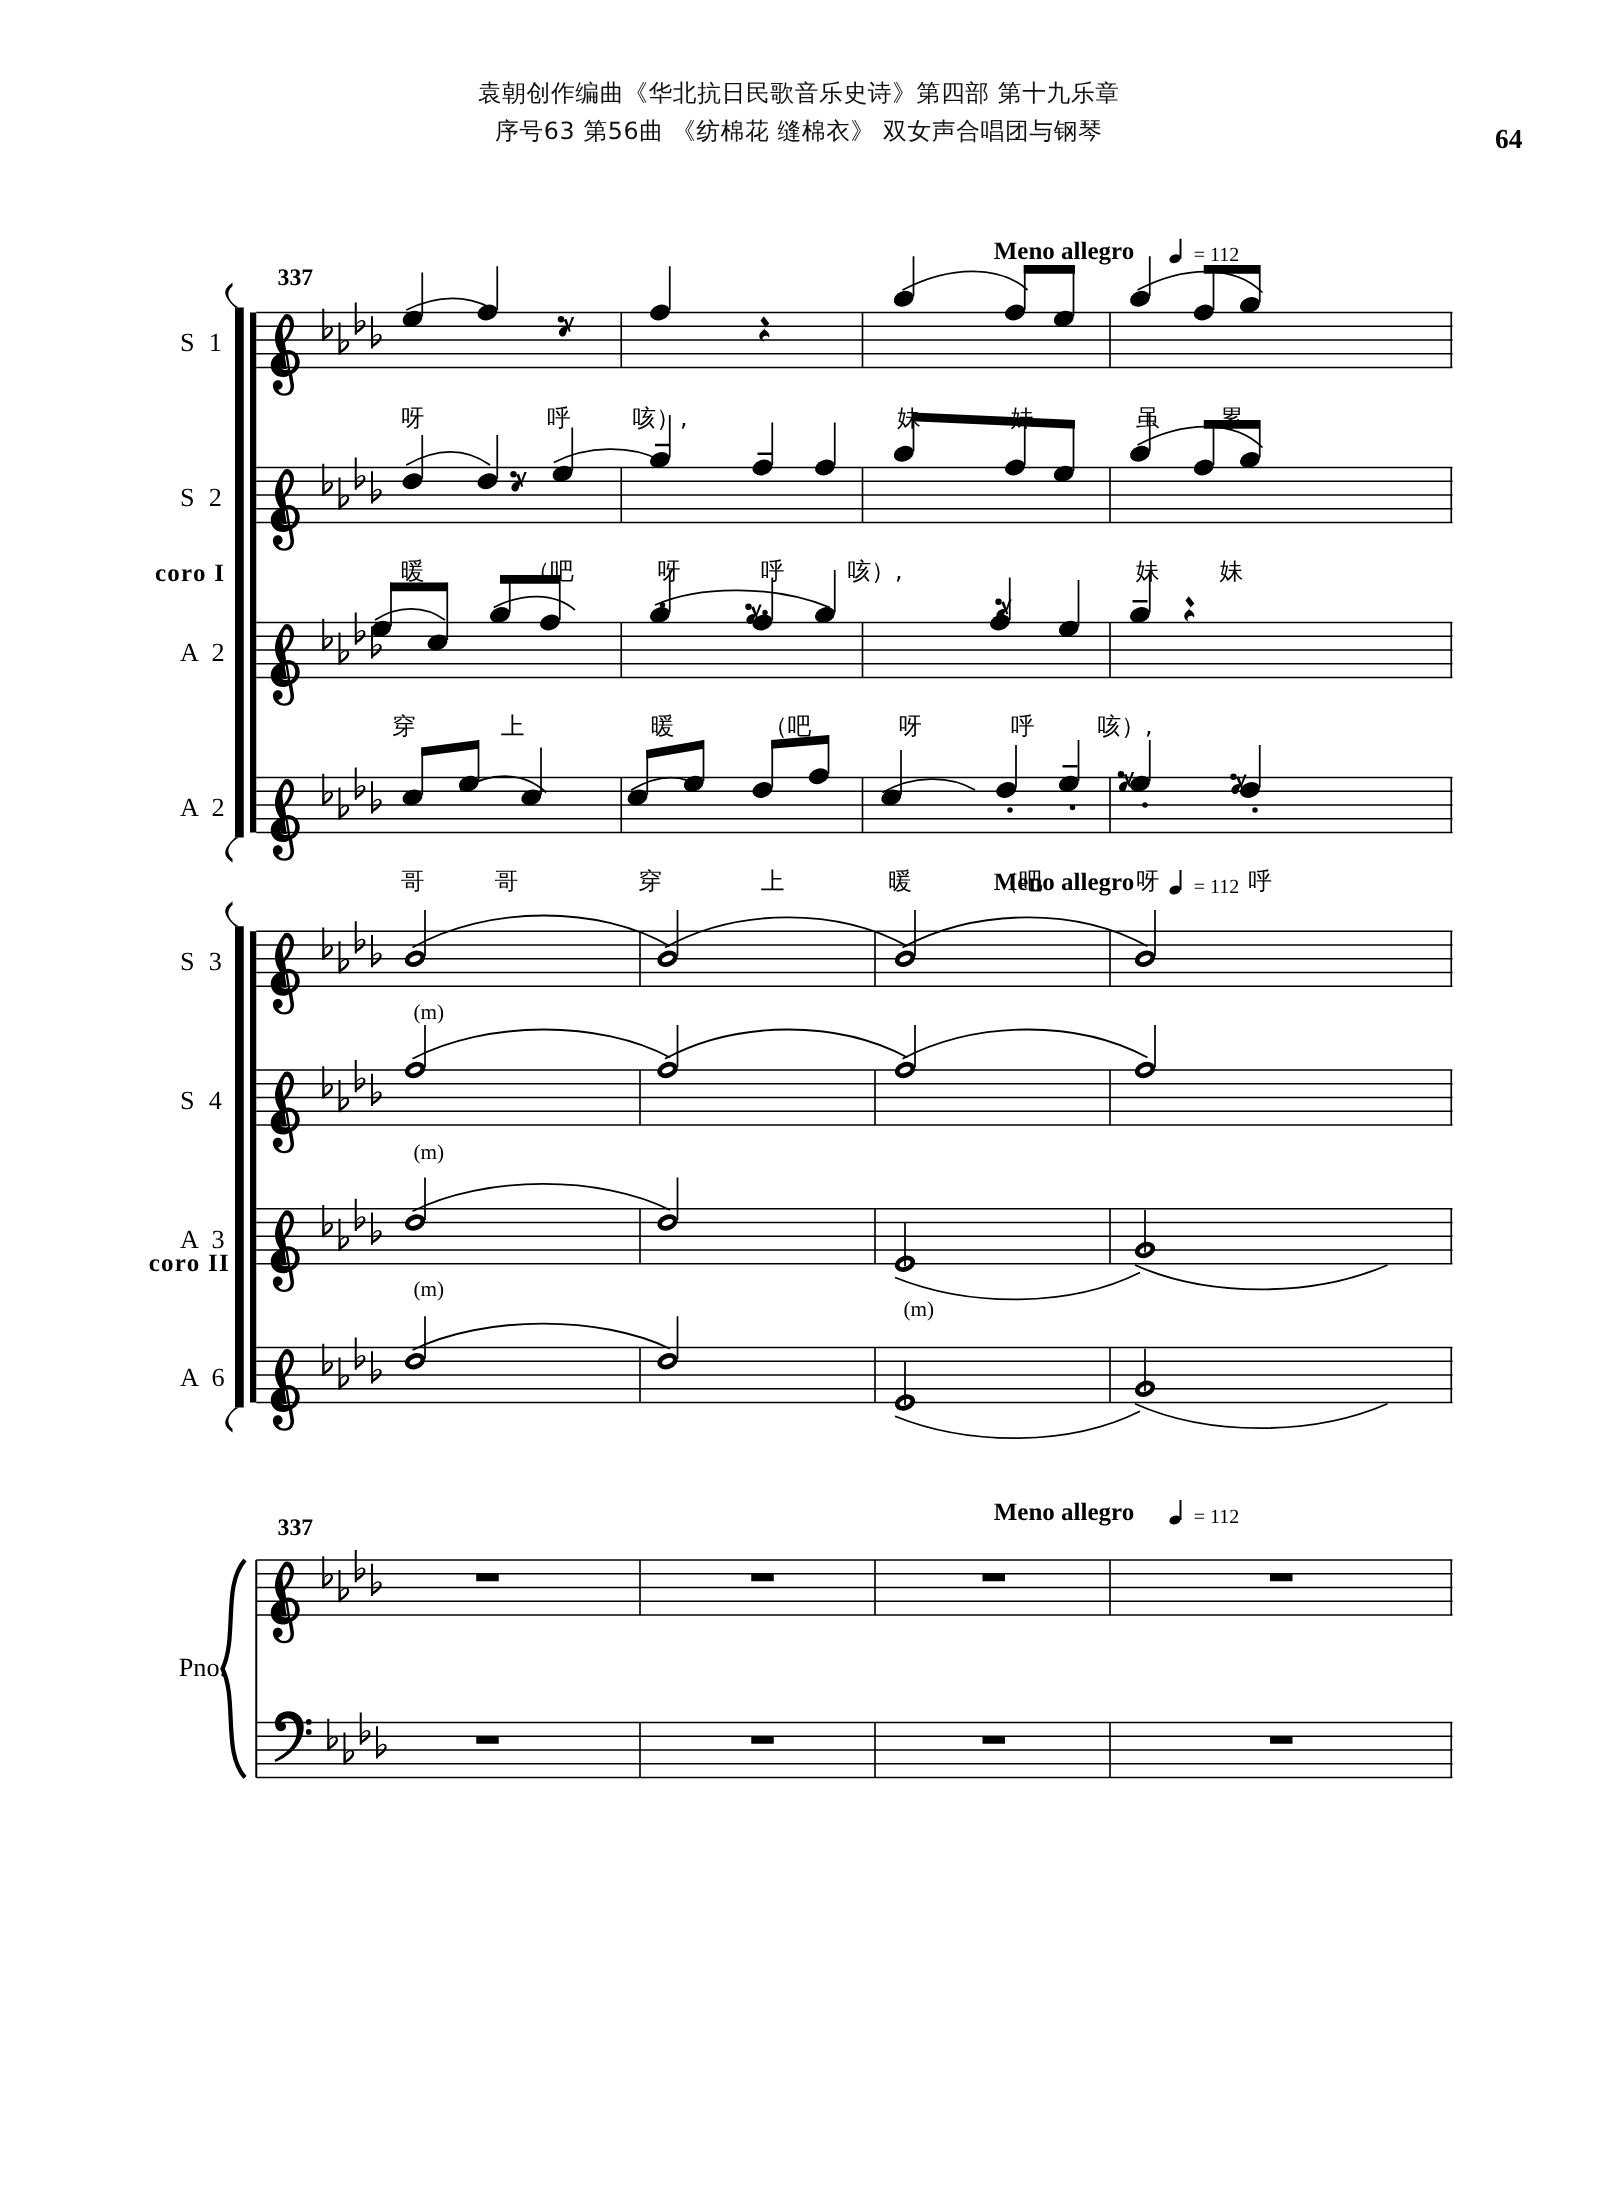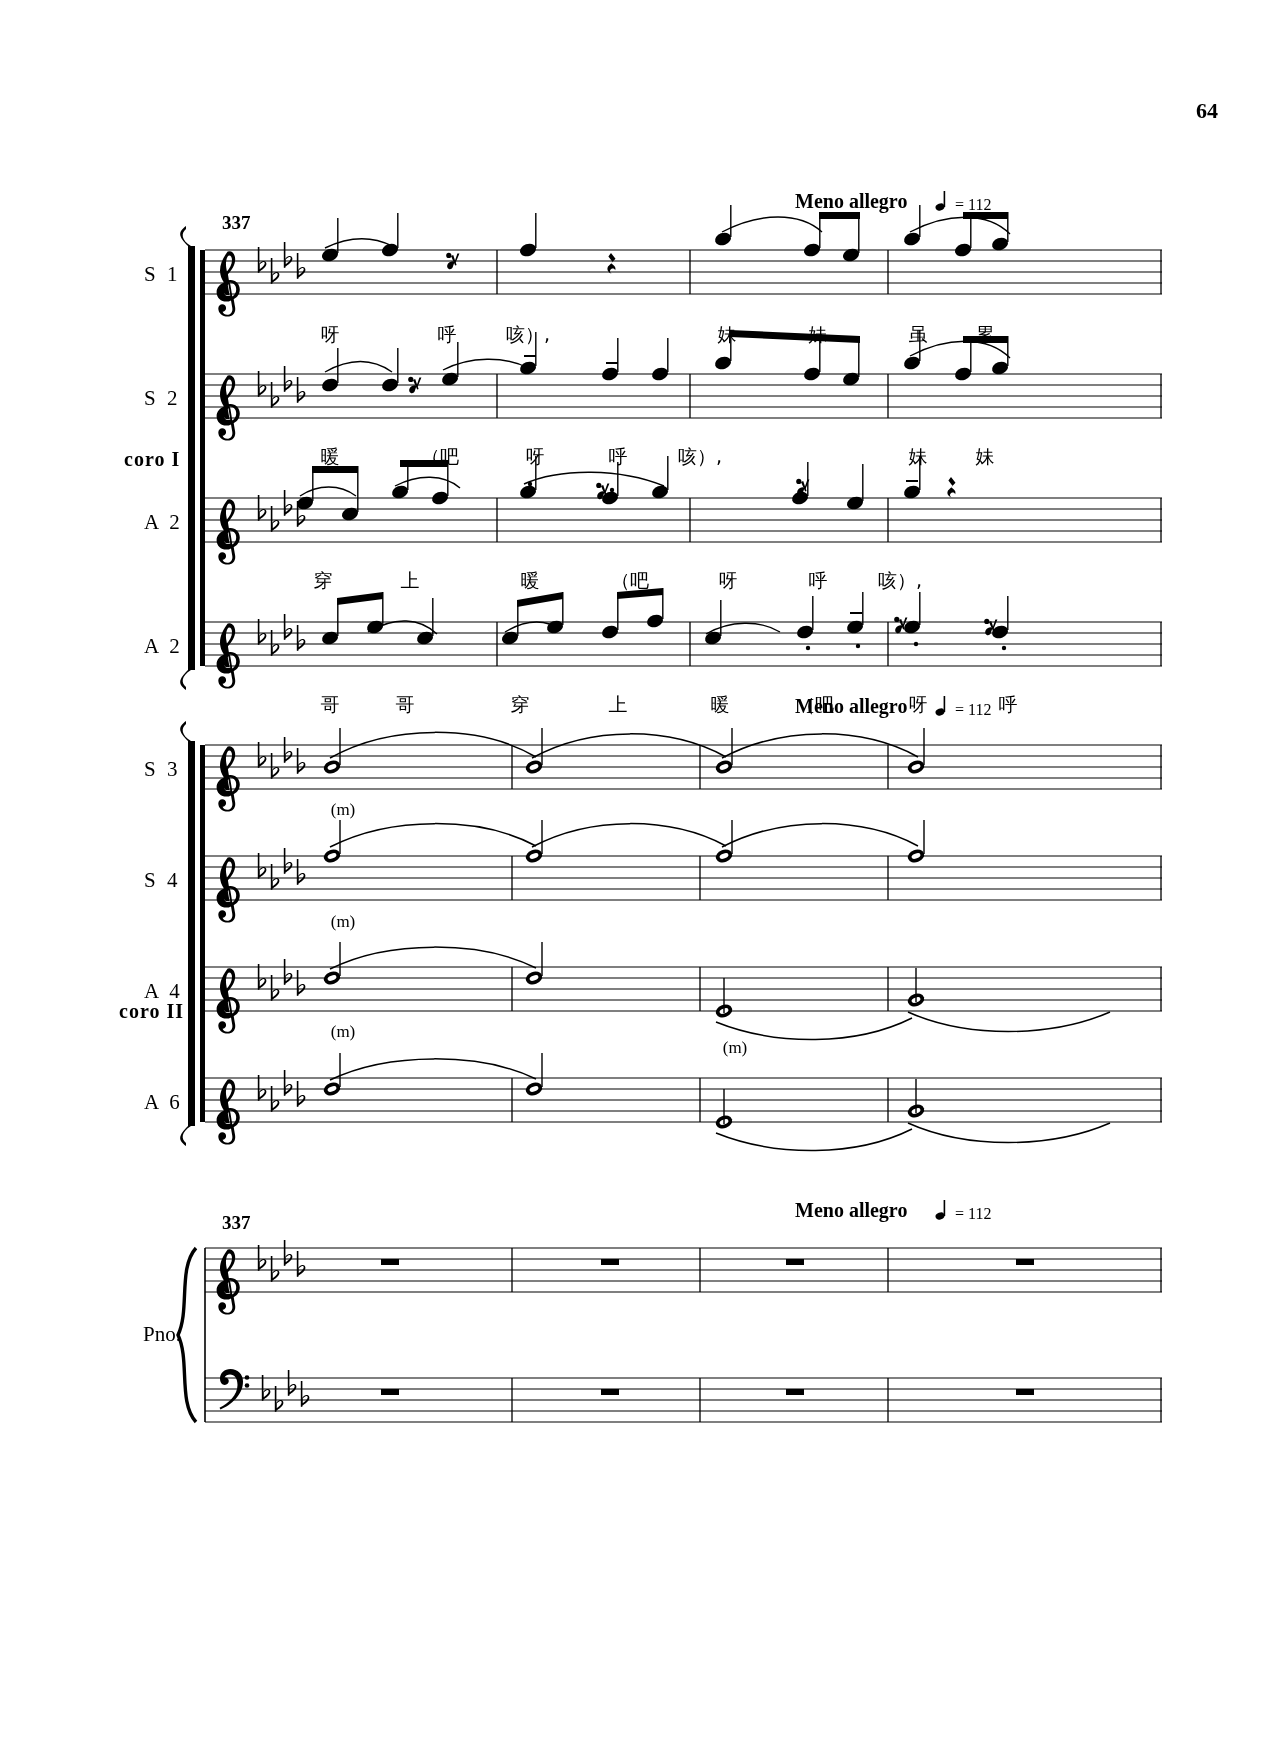--- a/index.html
+++ b/index.html
@@ -93,20 +93,22 @@
     font-family: "Liberation Serif", serif;
     font-size: 17px;
     transform: translateX(-50%);
     white-space: nowrap;
   }
 </style>
 </head>
 <body>
 
 <div class="header">
+  <div class="header-line">袁朝创作编曲《华北抗日民歌音乐史诗》第四部 第十九乐章</div>
+  <div class="header-line">序号63  第56曲 《纺棉花 缝棉衣》 双女声合唱团与钢琴</div>
 </div>
 <div class="page-number">64</div>
 
 <svg id="score" width="1278" height="1757" viewBox="0 0 1278 1757" xmlns="http://www.w3.org/2000/svg">
 
   <defs>
 
     <ellipse id="nh-filled" cx="0" cy="0" rx="8.2" ry="6" transform="rotate(-20)" fill="#000"></ellipse>
     <g id="nh-open">
       <ellipse cx="0" cy="0" rx="8.4" ry="6.2" transform="rotate(-20)" fill="#000"></ellipse>
@@ -647,21 +649,21 @@
 <div class="lbl coro-label" style="left:119px; top:1000px;">coro II</div>
 <div class="lbl pno-label" style="left:143px; top:1322px;">Pno.</div>
 
 <div class="lbl part-label" style="left:144px; top:262px;">S 1</div>
 <div class="lbl part-label" style="left:144px; top:386px;">S 2</div>
 <div class="lbl part-label" style="left:144px; top:510px;">A 2</div>
 <div class="lbl part-label" style="left:144px; top:634px;">A 2</div>
 
 <div class="lbl part-label" style="left:144px; top:757px;">S 3</div>
 <div class="lbl part-label" style="left:144px; top:868px;">S 4</div>
-<div class="lbl part-label" style="left:144px; top:979px;">A 4</div>
+<div class="lbl part-label" style="left:144px; top:979px;">A 3</div>
 <div class="lbl part-label" style="left:144px; top:1090px;">A 6</div>
 
 <div class="lyric" style="left:330px; top:322px;">呀</div>
 <div class="lyric" style="left:447px; top:322px;">呼</div>
 <div class="lyric" style="left:528px; top:322px;">咳）,</div>
 <div class="lyric" style="left:727px; top:322px;">妹</div>
 <div class="lyric" style="left:818px; top:322px;">妹</div>
 <div class="lyric" style="left:918px; top:322px;">虽</div>
 <div class="lyric" style="left:985px; top:322px;">累</div>
 

